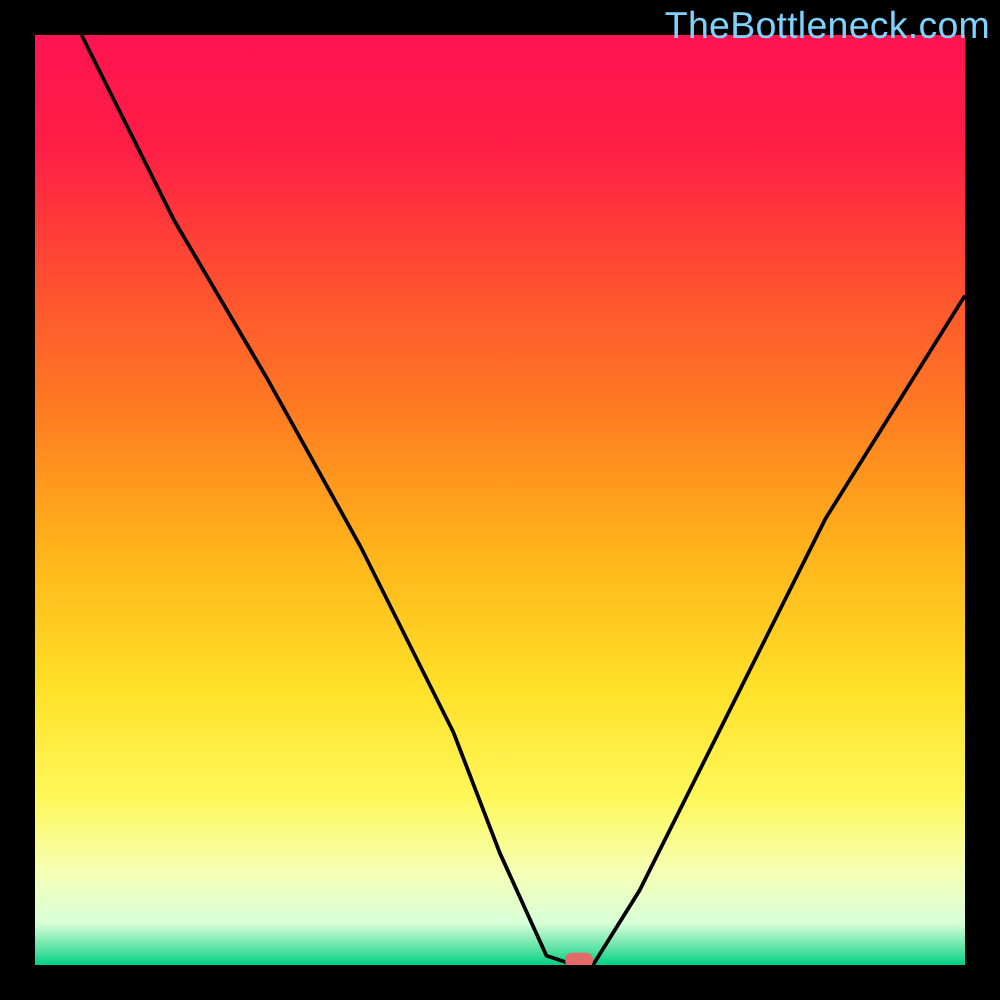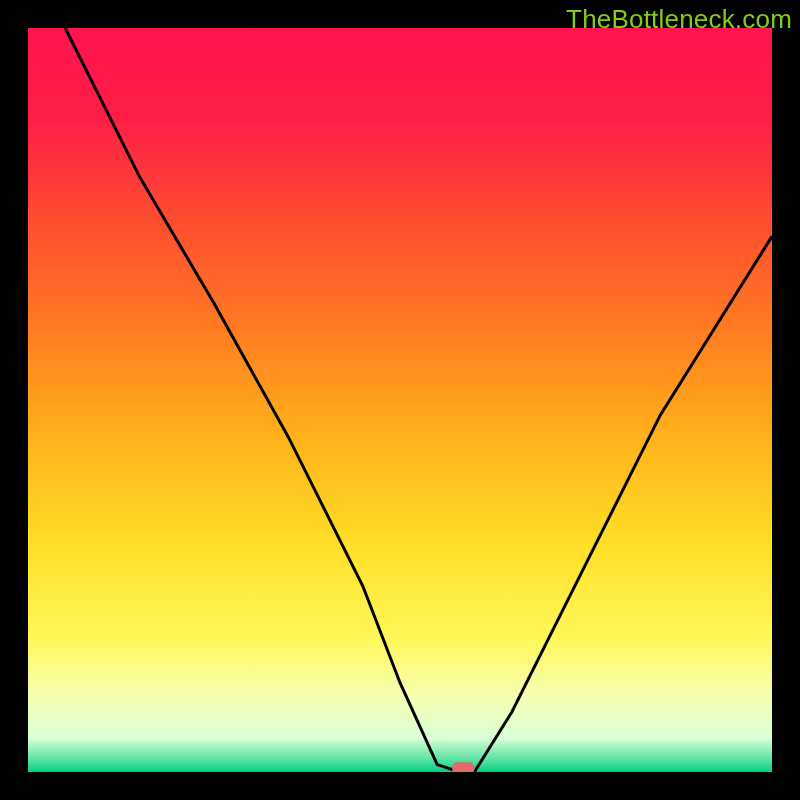--- a/index.html
+++ b/index.html
@@ -13,22 +13,22 @@
   .frame {
     position: relative;
     width: 800px;
     height: 800px;
     background: #000;
   }
   .watermark {
     position: absolute;
     top: 4px;
     right: 8px;
-    color: #84cc16;
-    font-size: 26px;
+    color: #7dd3fc;
+    font-size: 30px;
     font-weight: 500;
     z-index: 5;
     letter-spacing: 0.2px;
   }
   .plot-area {
     position: absolute;
     left: 28px;
     top: 28px;
     width: 744px;
     height: 744px;

